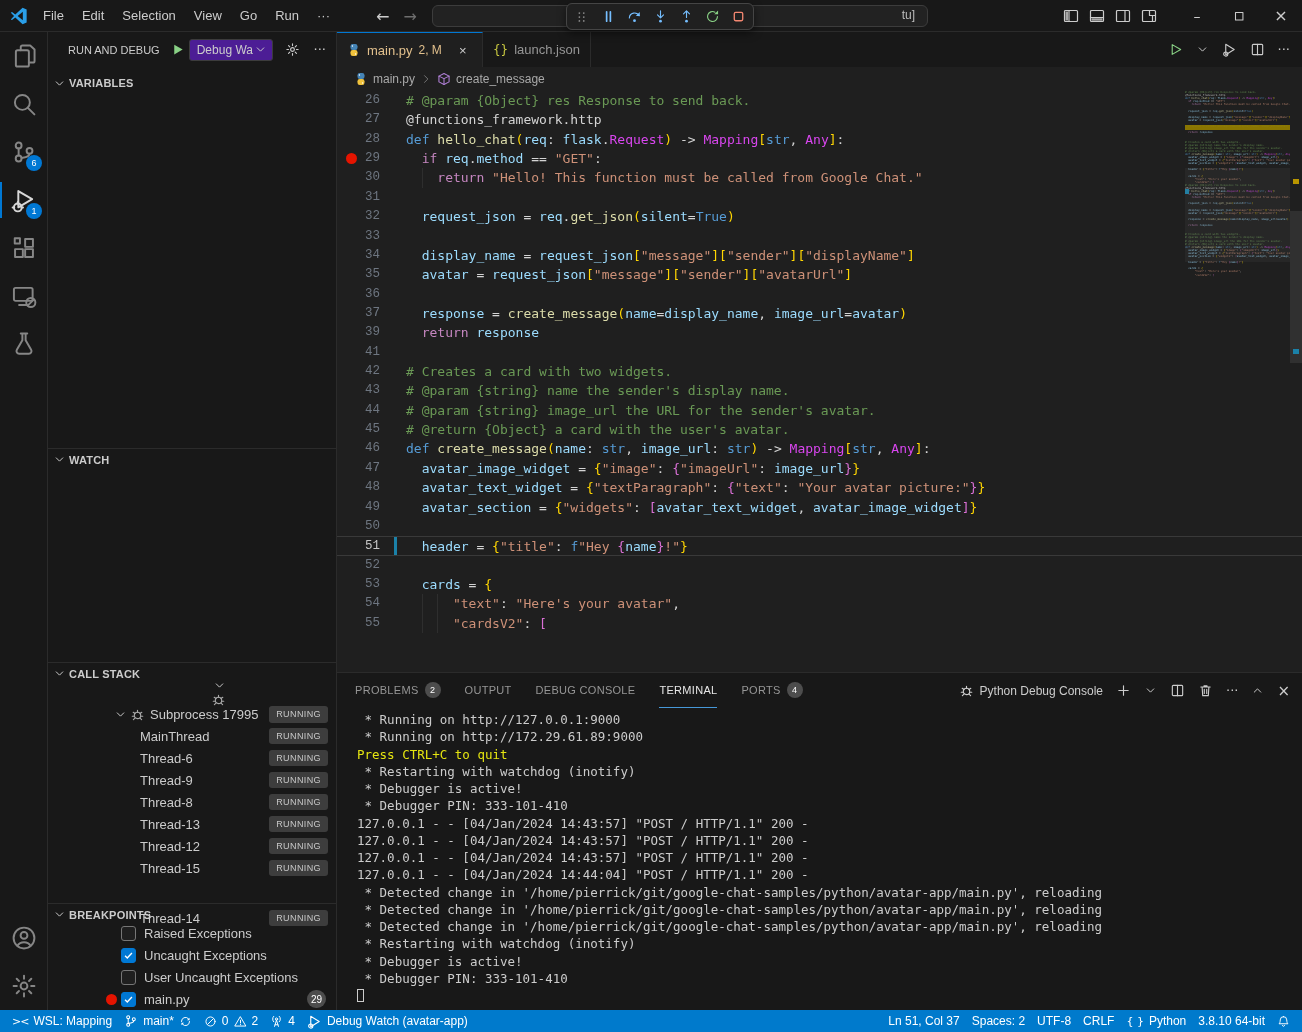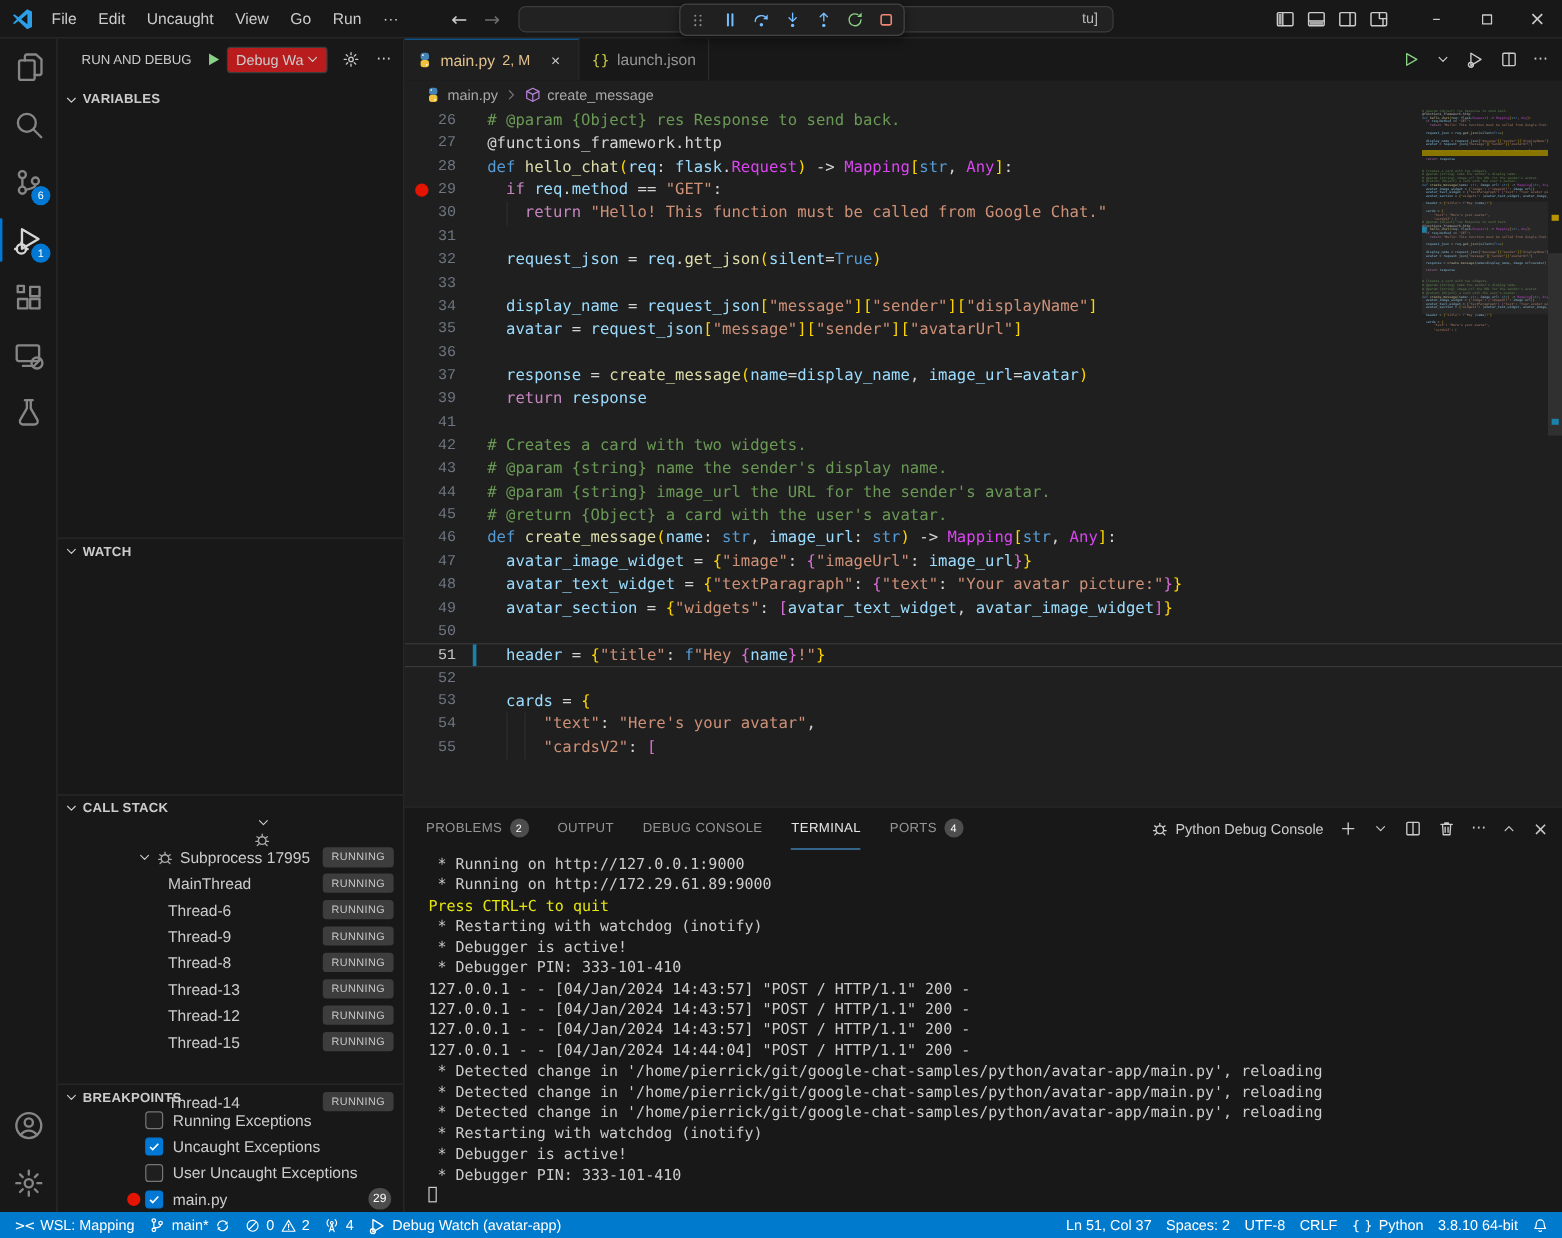--- a/index.html
+++ b/index.html
@@ -26,21 +26,21 @@
   .ab-item{position:relative;width:47px;height:48px;display:flex;align-items:center;justify-content:center;color:#868686}
   .ab-item.active{color:#d7d7d7}
   .ab-item.active:before{content:"";position:absolute;left:0;top:6px;bottom:6px;width:2px;background:#0078d4}
   .ab-badge{position:absolute;right:5px;bottom:5px;min-width:16px;height:16px;border-radius:9px;background:#0078d4;color:#fff;font-size:9px;display:flex;align-items:center;justify-content:center;padding:0 3px}
   #ab-bottom{margin-top:auto}
   
   #sidebar{position:absolute;left:48px;top:32px;width:289px;height:978px;background:#181818;border-right:1px solid #2b2b2b;z-index:10}
   #sb-header{position:absolute;left:0;top:0;width:100%;height:35px;display:flex;align-items:center;padding:0 10px 0 20px}
   #sb-title{font-size:11px;color:#cccccc;white-space:nowrap}
   #sb-start{margin-left:10px;color:#89d185}
-  #sb-config{margin-left:4px;width:88px;height:22px;background:#b91c1c;border:1px solid #3c3c3c;border-radius:3px;display:flex;align-items:center;justify-content:space-between;padding:0 5px 0 7px;font-size:12px;color:#cccccc;overflow:hidden;white-space:nowrap}
+  #sb-config{margin-left:4px;width:88px;height:22px;background:#4c1d95;border:1px solid #3c3c3c;border-radius:3px;display:flex;align-items:center;justify-content:space-between;padding:0 5px 0 7px;font-size:12px;color:#cccccc;overflow:hidden;white-space:nowrap}
   #sb-hicons{margin-left:12px;display:flex;gap:14px;color:#cccccc}
   .sec-head{position:absolute;left:0;width:100%;height:22px;display:flex;align-items:center;gap:3px;padding-left:5px;font-size:11px;font-weight:bold;color:#cccccc;letter-spacing:.2px}
   .sec-head.bordered{border-top:1px solid #2b2b2b}
   .cs-row{position:absolute;left:0;width:100%;height:22px;display:flex;align-items:center;font-size:13px;color:#cccccc}
   .cs-row .chev{color:#cccccc;margin-right:3px}
   .cs-row .lbl{white-space:nowrap;overflow:hidden}
   .run-badge{margin-left:auto;margin-right:8px;background:#3d3d3d;color:#c8c8c8;font-size:9px;letter-spacing:.4px;padding:3px 7px;border-radius:3px;flex:none}
   .bp-row{position:absolute;left:0;width:100%;height:22px;display:flex;align-items:center;font-size:13px;color:#cccccc}
   .bp-dot{position:absolute;left:58px;width:11px;height:11px;border-radius:50%;background:#e51400}
   .checkbox{width:15px;height:15px;border:1px solid #767676;border-radius:3px;margin:0 8px 0 73px;display:flex;align-items:center;justify-content:center;background:#1f1f1f}
@@ -100,21 +100,21 @@
 
 <div id="titlebar">
   <span id="logo" class="icon">
     <svg width="18" height="18" viewBox="0 0 16 16">
         <path fill="#2a9fe8" d="M11.2 0.6 4.7 6.6 1.8 4.4 0.7 5 3.6 8 0.7 11l1.1.6 2.9-2.2 6.5 6 3.6-1.7V2.3zM11.4 4.2v7.6L6.8 8z"></path>
       </svg>
   </span>
   <div id="menubar" style="display: flex;">
       <div class="menu-item">File</div>
       <div class="menu-item">Edit</div>
-      <div class="menu-item">Uncaught</div>
+      <div class="menu-item">Selection</div>
       <div class="menu-item">View</div>
       <div class="menu-item">Go</div>
       <div class="menu-item">Run</div>
       <div class="menu-item">···</div>
     </div>
   <div id="nav-arrows">
       <span class="icon txt-ic" style="font-size: 16px;">←</span>
       <span class="icon txt-ic dim" style="font-size: 16px;">→</span>
     </div>
   <div id="command-center">
@@ -458,21 +458,21 @@
           <svg width="13" height="13" viewBox="0 0 16 16" fill="none" stroke="currentColor" stroke-width="1.2" stroke-linecap="round" stroke-linejoin="round">
             <path d="M4 6l4 4 4-4"></path>
           </svg>
         </span>
       </span>
     <span>BREAKPOINTS</span>
   </div>
   <div id="breakpoint-rows">
       <div class="bp-row" style="top: 890px;">
         <span class="checkbox"></span>
-        <span>Running Exceptions</span>
+        <span>Raised Exceptions</span>
       </div>
       <div class="bp-row" style="top: 912px;">
         <span class="checkbox on">
           <svg width="11" height="11" viewBox="0 0 16 16" fill="none" stroke="#fff" stroke-width="2">
             <path d="M3 8.5l3.2 3.2L13 4.5"></path>
           </svg>
         </span>
         <span>Uncaught Exceptions</span>
       </div>
       <div class="bp-row" style="top: 934px;">

